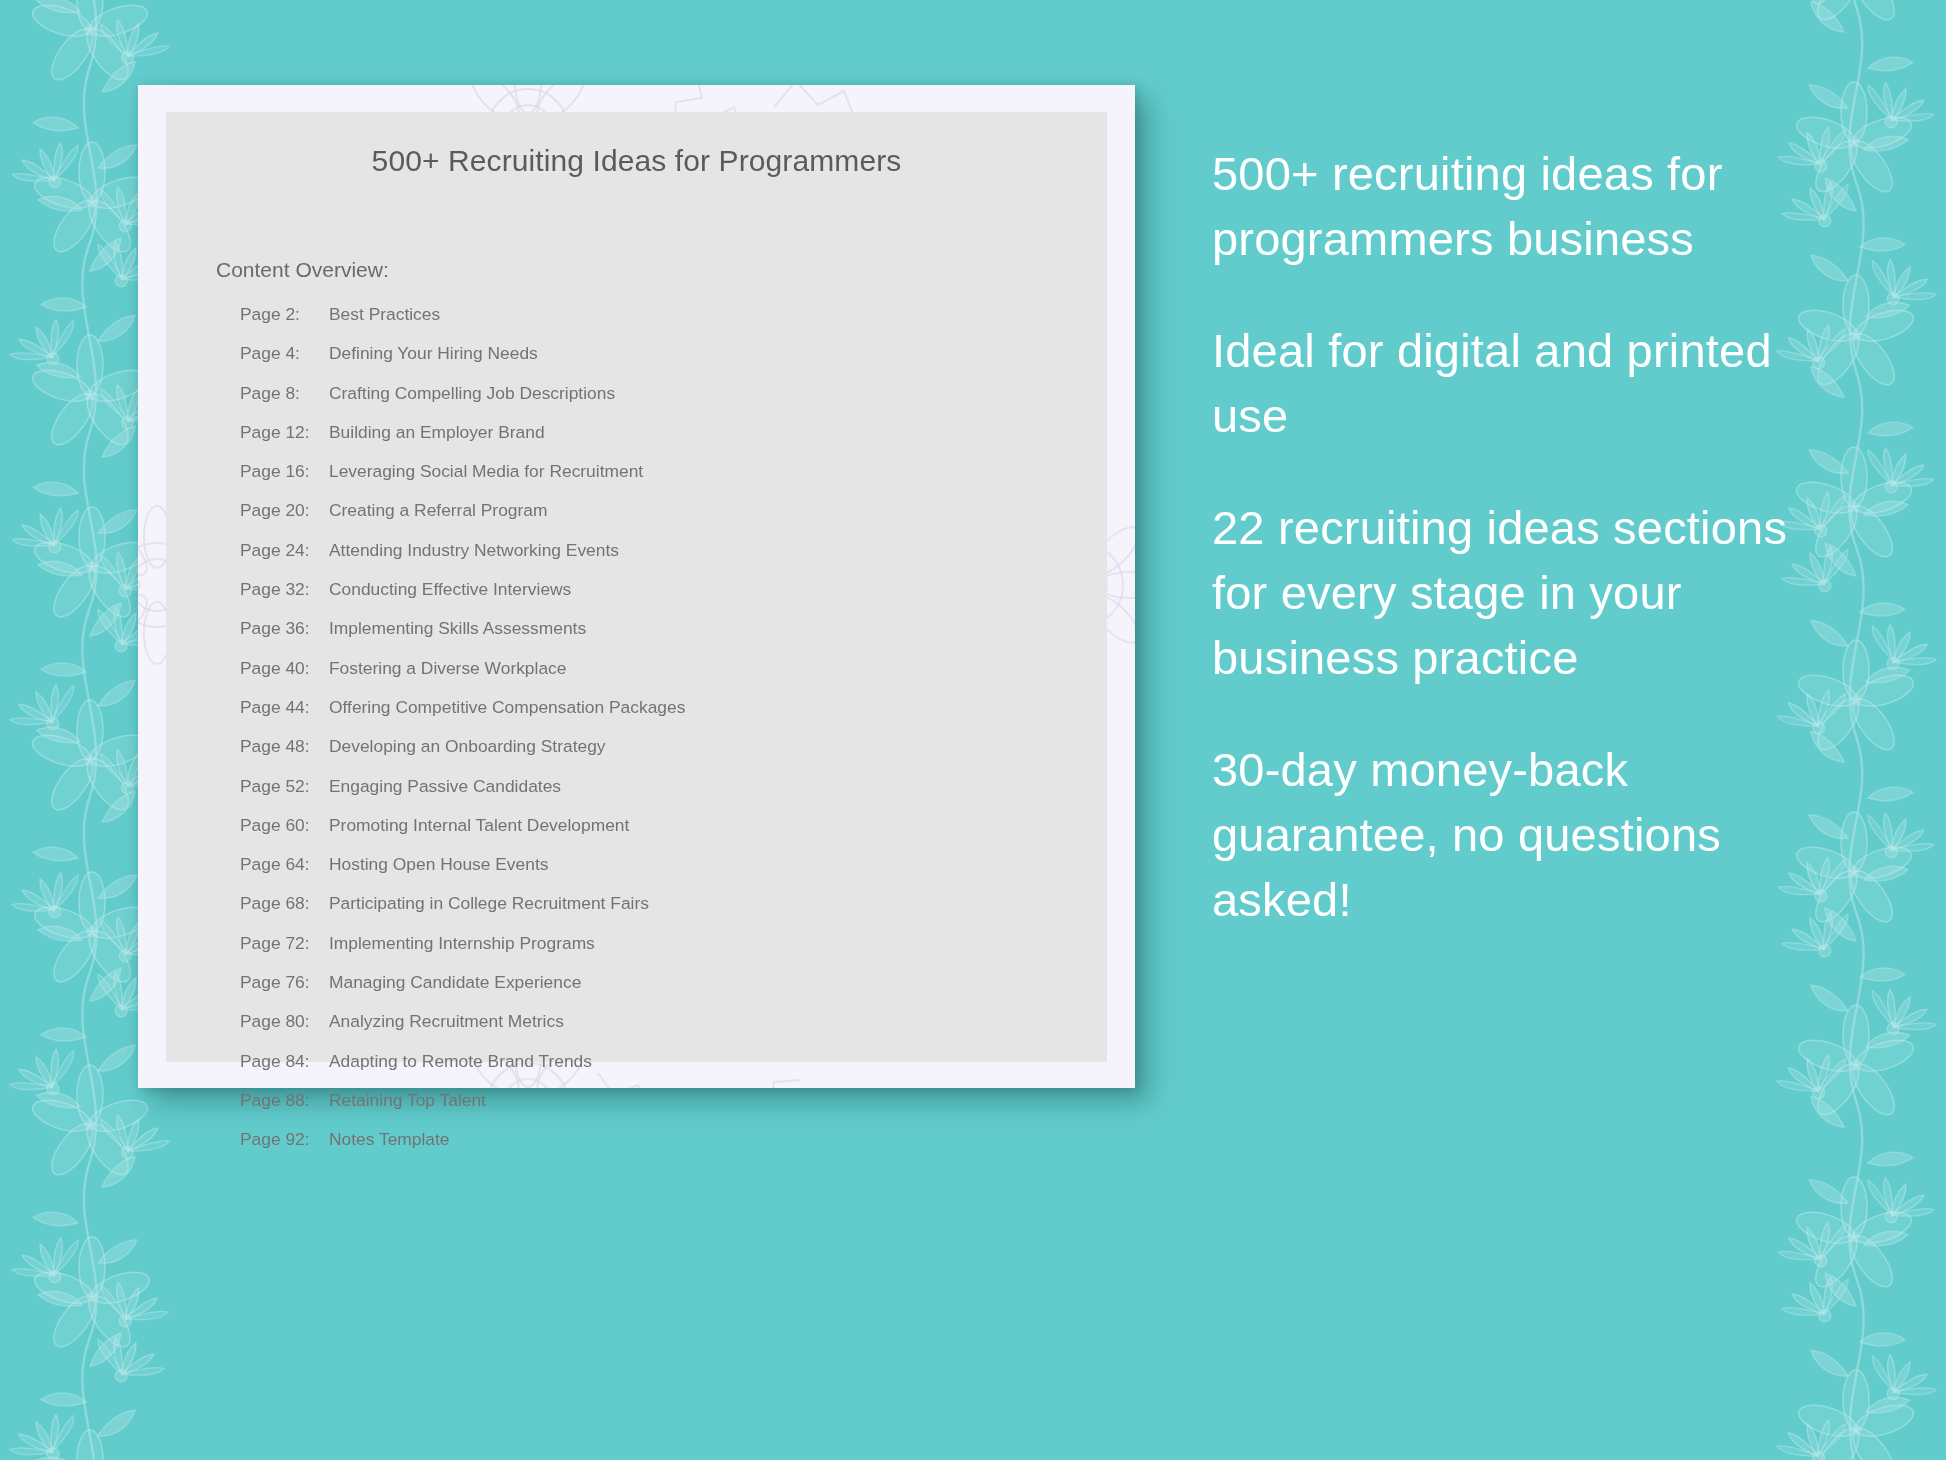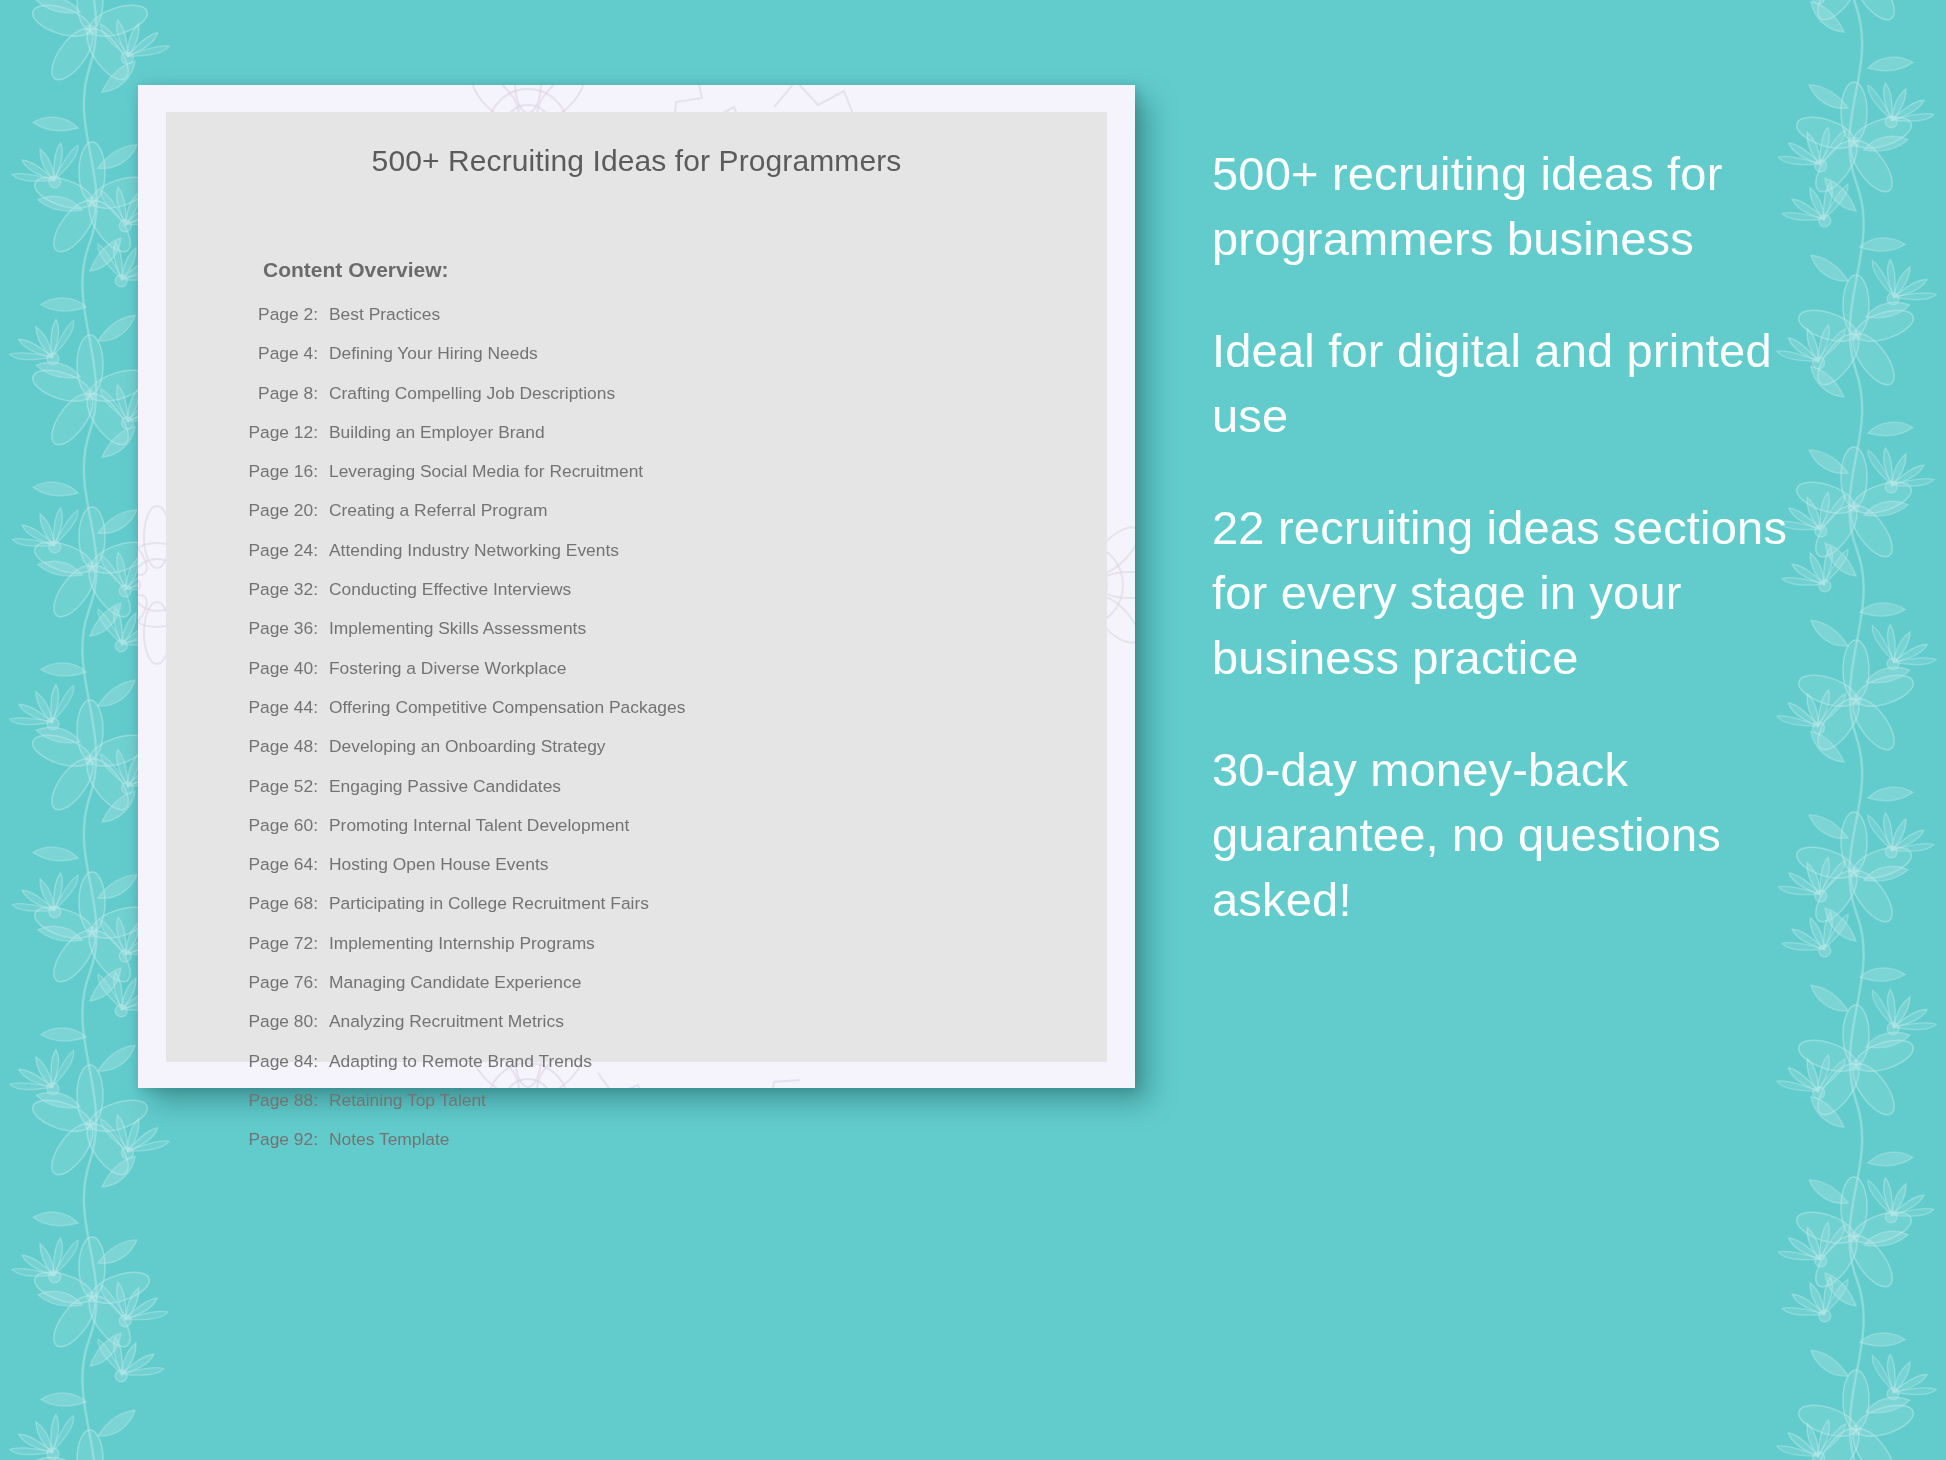--- a/index.html
+++ b/index.html
@@ -49,31 +49,31 @@
   
   #doc-title {
     position:absolute; left:0; right:0; top:29px;
     text-align:center;
     font-size:30px; line-height:39px; font-weight:400;
     color:#5b5b5b; letter-spacing:.1px;
     padding:0 120px;
   }
   #overview-label {
     position:absolute; left:50px; top:146px;
-    font-size:21px; color:#6a6a6a; font-weight:700;margin-left:47px;
+    font-size:21px; color:#6a6a6a; font-weight:400;
   }
   #toc { position:absolute; left:74px; top:192px; right:30px; }
   .toc-row {
     display:flex; align-items:baseline;
     height:39.3px;
     font-size:17.4px; color:#737373; white-space:nowrap;
   }
   .toc-page {
     display:inline-block; width:78px;
-    text-align:right; flex:0 0 auto;
+    flex:0 0 auto;
   }
   .toc-title { margin-left:11px; }
 
   
   #marketing {
     position:absolute;
     left:1212px; top:141px; width:640px;
   }
   .bullet {
     color:#ffffff;

